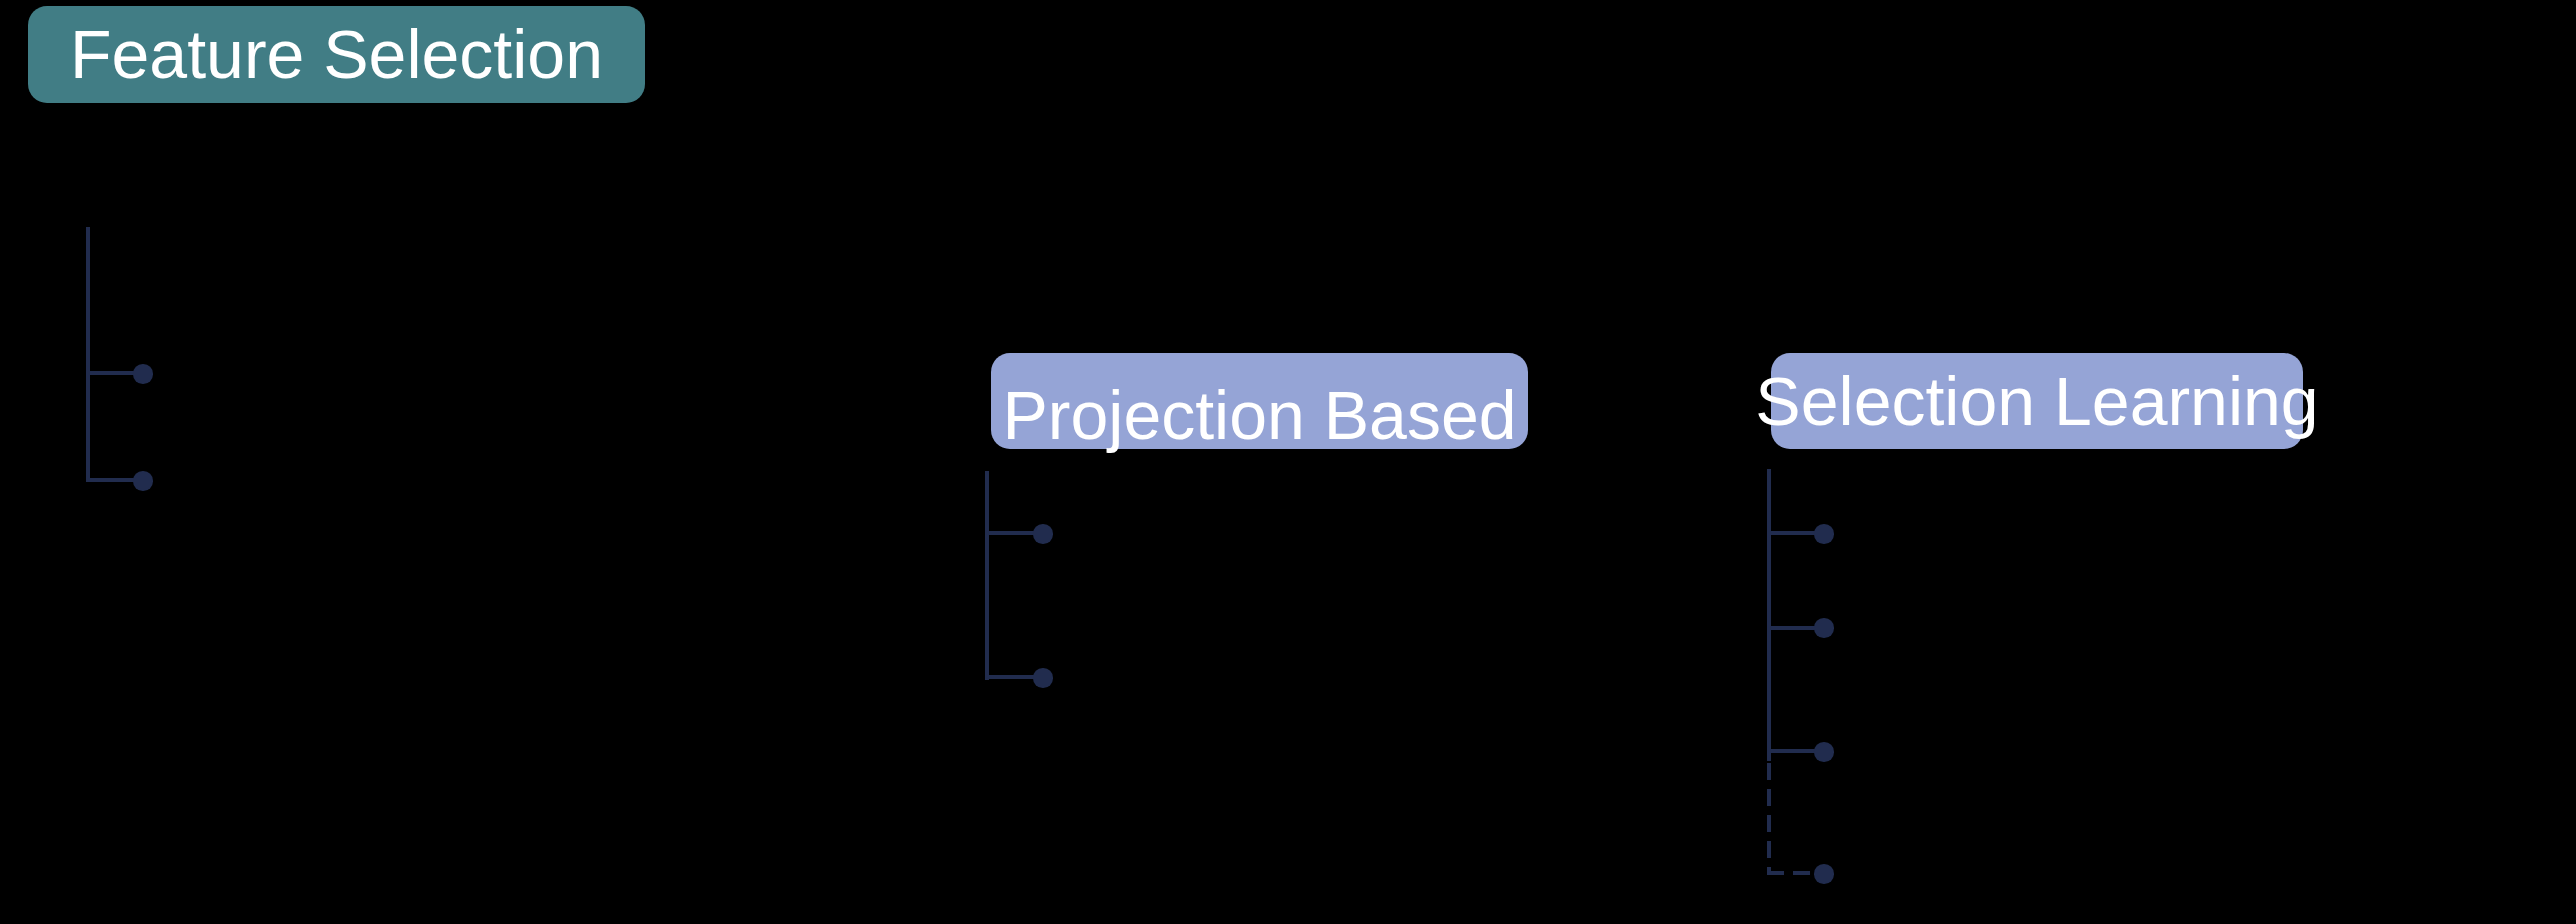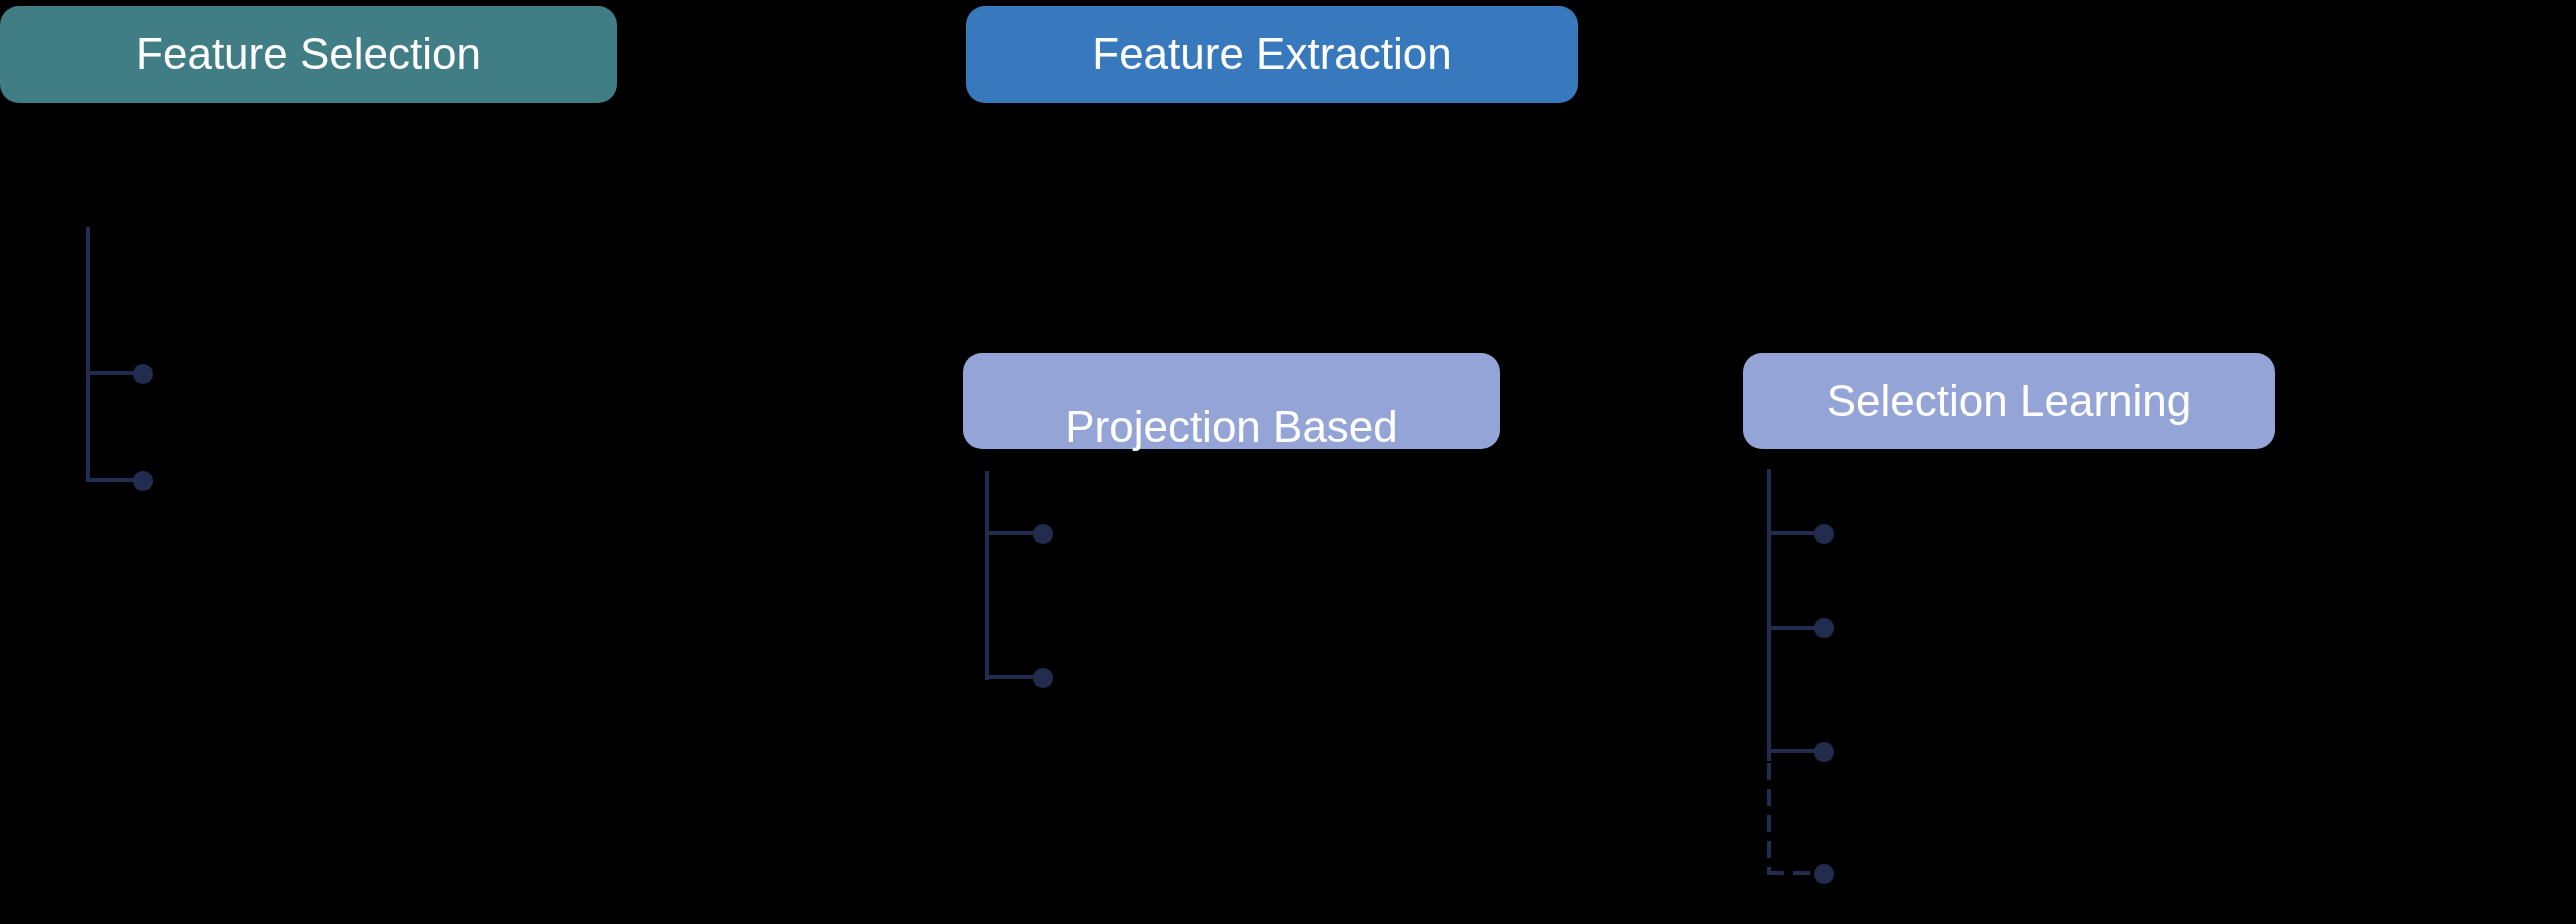--- a/index.html
+++ b/index.html
@@ -12,23 +12,24 @@
     background: #000;
     font-family: "Liberation Sans", sans-serif;
   }
   .box {
     position: absolute;
     display: flex;
     align-items: center;
     justify-content: center;
     border-radius: 19px;
     color: var(--text, #fff);
-    font-size: 44px;
+    font-size: 68px;
     line-height: 1;
     white-space: nowrap;
+    margin-left: 28px;
   }
   .box.teal       { background: var(--teal, #417D85); }
   .box.blue       { background: var(--blue, #3779BC); }
   .box.periwinkle { background: var(--periwinkle, #95A4D6); }
   .line {
     position: absolute;
     background: var(--navy, #212C4E);
   }
   .vdash {
     position: absolute;
@@ -50,23 +51,20 @@
 </style>
 </head>
 <body style="background: rgb(0, 0, 0);">
 
 <div class="canvas">
 
   <div class="box teal" style="left:0px; top:5.8px; width:617px; height:97px;">
     <span>Feature Selection</span>
   </div>
 
-  <div class="box blue" style="left:966px; top:5.8px; width:612px; height:97px;">
-    <span>Feature Extraction</span>
-  </div>
 
   <div class="box periwinkle" style="left:963px; top:353px; width:537px; height:96px;align-items:flex-end;">
     <span>Projection Based</span>
   </div>
 
   <div class="box periwinkle" style="left:1743px; top:353px; width:532px; height:96px;">
     <span>Selection Learning</span>
   </div>
 
   <div>

